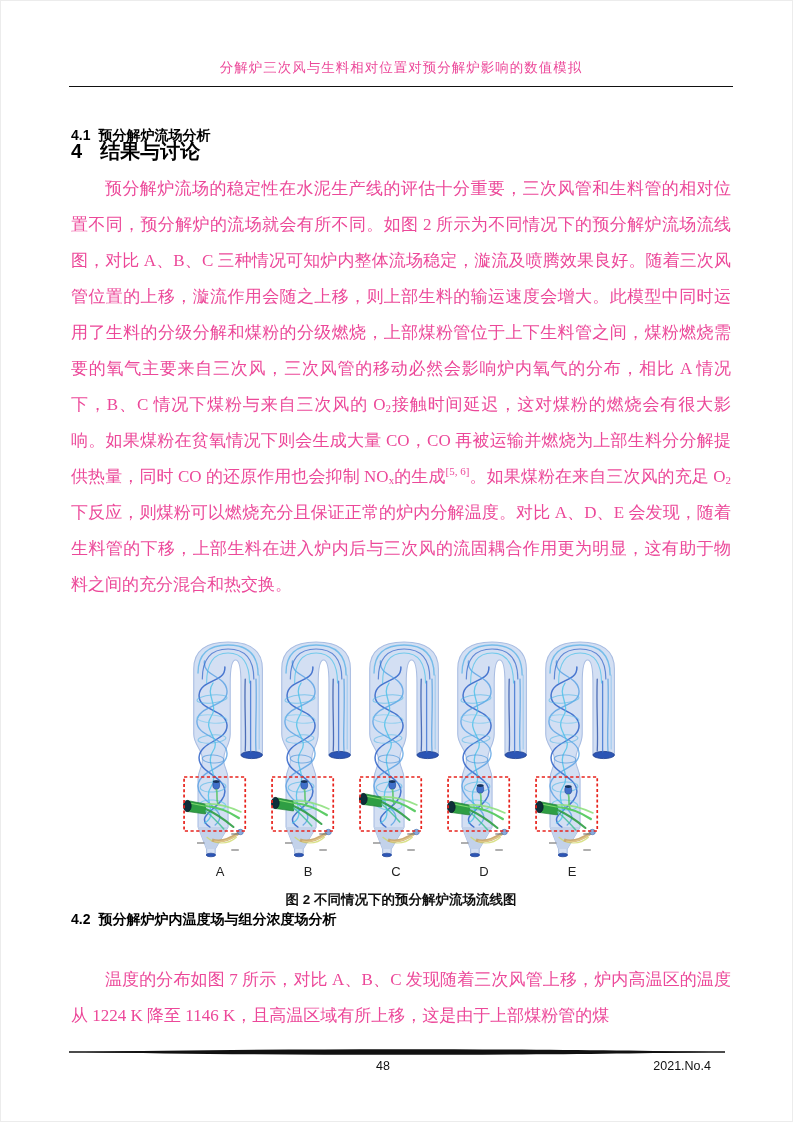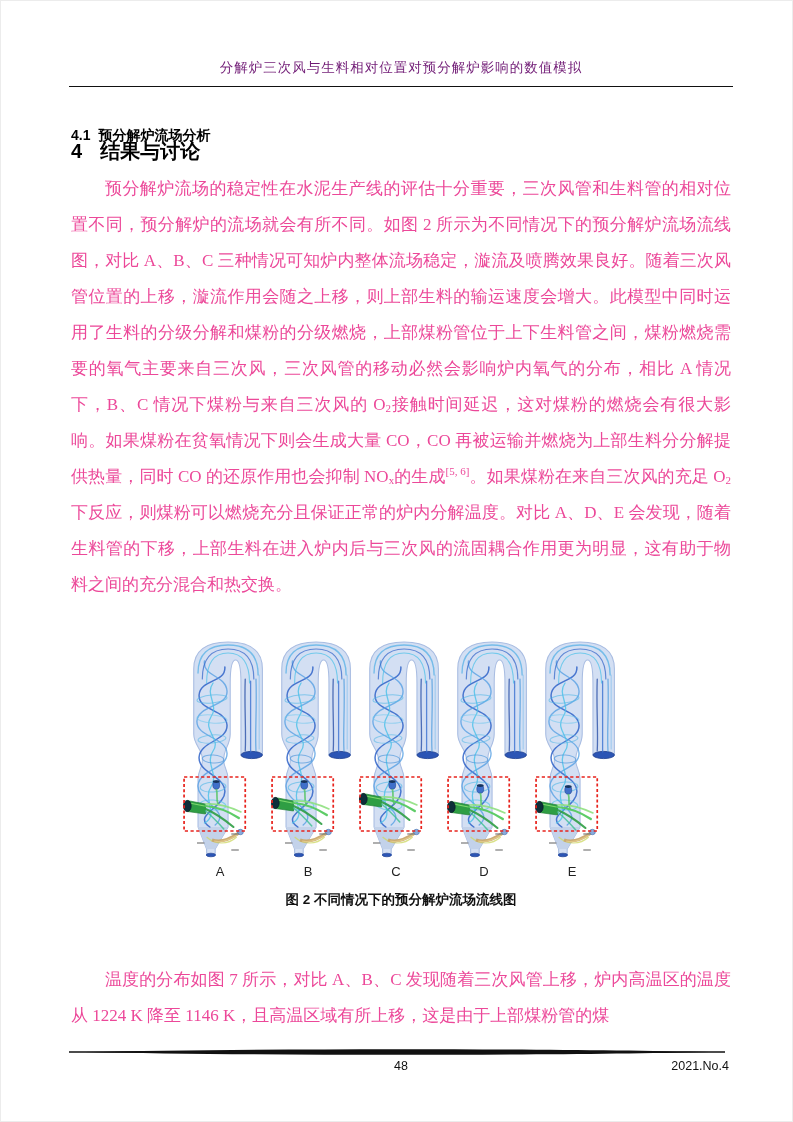--- a/index.html
+++ b/index.html
@@ -11,21 +11,21 @@
     box-sizing:border-box;
     font-family:"Liberation Serif","DejaVu Serif",serif;
     color:#1a1a1a;
     overflow:hidden;
   }
   .abs{position:absolute;}
   .running-title{
     left:70px;top:58px;width:660px;
     text-align:center;
     font-size:13.5px;letter-spacing:1px;
-    color:#701a75;
+    color:#ec4899;
   }
   .header-rule{
     left:68px;top:85px;width:664px;height:0;
     border-top:1.6px solid #111;
   }
   .h1{
     left:70px;top:92px;width:660px;
     font-family:"Liberation Sans","DejaVu Sans",sans-serif;
     font-weight:bold;font-size:20px;color:#000;margin-top:45px;
   }
@@ -66,21 +66,21 @@
     font-family:"Liberation Sans","DejaVu Sans",sans-serif;
     font-size:13px;color:#222;
   }
   .fig-caption{
     text-align:center;margin-top:10px;
     font-family:"Liberation Sans","DejaVu Sans",sans-serif;
     font-weight:bold;font-size:13.5px;color:#111;
   }
   .footer-bar{left:66px;top:1046px;width:660px;height:10px;}
   .footer-row{
-    left:70px;top:1058px;width:660px;height:18px;
+    left:52px;top:1058px;width:660px;height:18px;
     font-family:"Liberation Sans","DejaVu Sans",sans-serif;
     font-size:12.5px;color:#111;
   }
   .footer-page-num{
     position:absolute;left:50%;transform:translateX(-50%);
   }
   .footer-issue{position:absolute;right:2px;margin-left:34px;}
 </style>
 </head>
 <body>
@@ -463,20 +463,23 @@
       </g>
 
       <rect x="1" y="138" width="57" height="54" fill="none" stroke="#e8231d" stroke-width="1.6" stroke-dasharray="3 2.3"></rect>
     </svg>
     <div class="panel-label">E</div>
   </div>
 </div>
     <div class="fig-caption">图 2 不同情况下的预分解炉流场流线图</div>
   </div>
 
+  <div class="abs h2 h2-2">
+    <span class="sec-num">4.2</span><span>预分解炉炉内温度场与组分浓度场分析</span>
+  </div>
 
   <p class="abs body-par par-2"><span>温度的分布如图 7 所示，对比 A、B、C 发现随着三次风管上移，炉内高温区的温度从 1224 K 降至 1146 K，且高温区域有所上移，这是由于上部煤粉管的煤</span></p>
 
   <svg class="abs footer-bar" viewBox="0 0 660 10">
     <line x1="2" y1="5" x2="658" y2="5" stroke="#111" stroke-width="1.4"></line>
     <path d="M 18 5 C 180 1.2 480 1.2 642 5 C 480 8.8 180 8.8 18 5 Z" fill="#111"></path>
   </svg>
 
   <div class="abs footer-row">
     <span class="footer-page-num">48</span>

